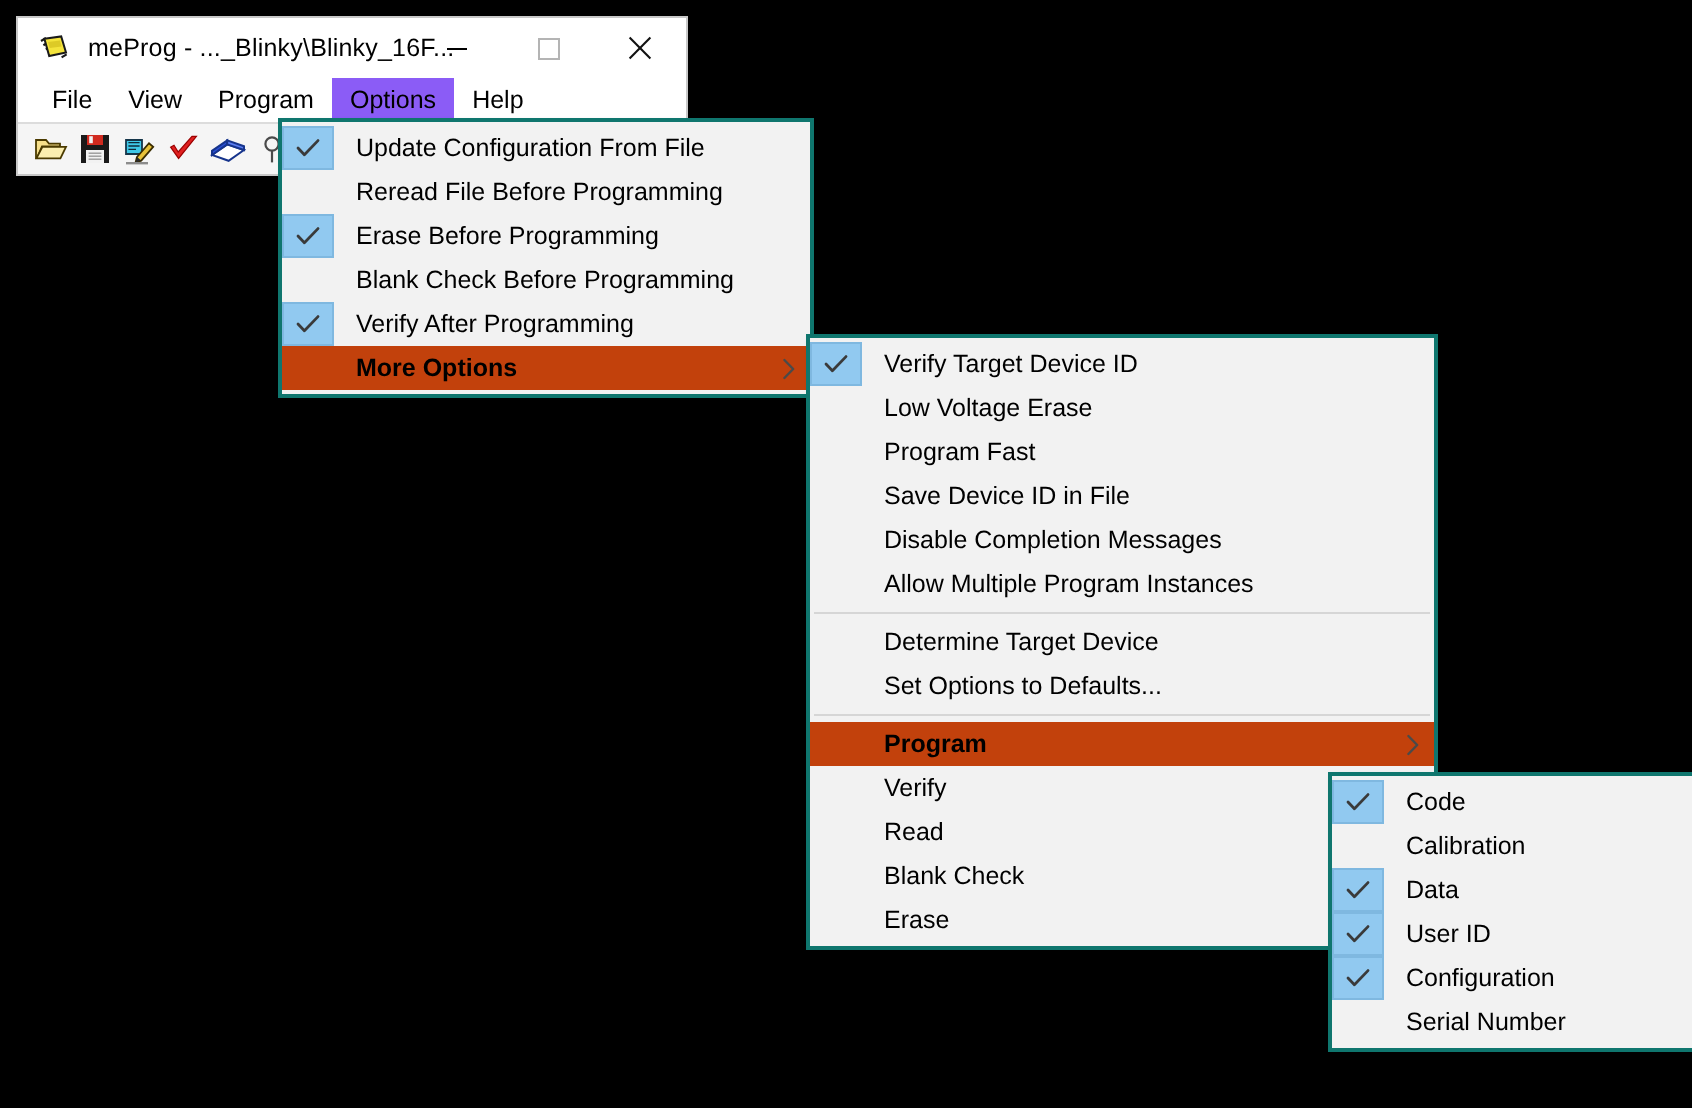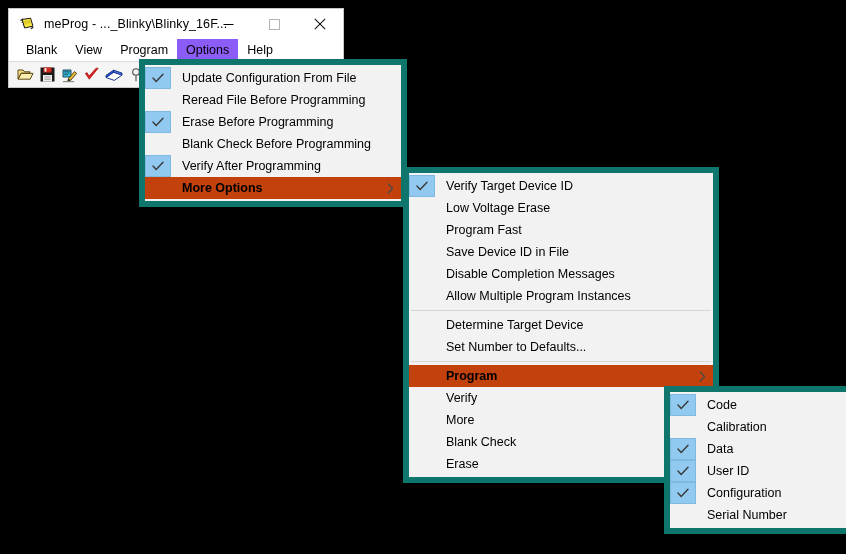--- a/index.html
+++ b/index.html
@@ -105,21 +105,21 @@
     display: flex;
     align-items: center;
     justify-content: center;
     position: relative;
   }
 
   
   .menu {
     position: absolute;
     background: #f2f2f2;
-    border: 6px solid #0f766e;
+    border: 2px solid #0f766e;
     box-sizing: border-box;
     padding: 2px 0;
     font-size: 12.5px;
     color: #000;
     box-shadow: 2px 2px 3px rgba(0,0,0,0.18);
   }
   .mi {
     height: 22px;
     display: flex;
     align-items: center;
@@ -207,21 +207,21 @@
         <span class="win-btn close">
           <svg width="12" height="12" viewBox="0 0 12 12">
             <line x1="0.8" y1="0.8" x2="11.2" y2="11.2" stroke="currentColor" stroke-width="1.05"></line>
             <line x1="11.2" y1="0.8" x2="0.8" y2="11.2" stroke="currentColor" stroke-width="1.05"></line>
           </svg>
         </span>
       </span>
     </div>
 
     <div class="menubar">
-      <span class="menubar-item">Blank</span>
+      <span class="menubar-item">File</span>
       <span class="menubar-item">View</span>
       <span class="menubar-item">Program</span>
       <span class="menubar-item active">Options</span>
       <span class="menubar-item">Help</span>
     </div>
 
     <div class="toolbar">
 
       <span class="tb-btn">
         <svg width="17" height="15" viewBox="0 0 17 15">
@@ -372,21 +372,21 @@
 
     <div class="sep"></div>
 
     <div class="mi">
       <span class="check"></span>
       <span class="lbl">Determine Target Device</span>
     </div>
 
     <div class="mi">
       <span class="check"></span>
-      <span class="lbl">Set Number to Defaults...</span>
+      <span class="lbl">Set Options to Defaults...</span>
     </div>
 
 
     <div class="sep"></div>
 
     <div class="mi sel">
       <span class="check"></span>
       <span class="lbl">Program</span>
       <span class="arrow">
           <svg width="7" height="11" viewBox="0 0 7 11">
@@ -400,21 +400,21 @@
       <span class="lbl">Verify</span>
       <span class="arrow">
           <svg width="7" height="11" viewBox="0 0 7 11">
             <path d="M1.2 1 L5.6 5.5 L1.2 10" fill="none" stroke="#4a4a4a" stroke-width="1.2" stroke-linecap="round" stroke-linejoin="round"></path>
           </svg>
         </span>
     </div>
 
     <div class="mi">
       <span class="check"></span>
-      <span class="lbl">More</span>
+      <span class="lbl">Read</span>
       <span class="arrow">
           <svg width="7" height="11" viewBox="0 0 7 11">
             <path d="M1.2 1 L5.6 5.5 L1.2 10" fill="none" stroke="#4a4a4a" stroke-width="1.2" stroke-linecap="round" stroke-linejoin="round"></path>
           </svg>
         </span>
     </div>
 
     <div class="mi">
       <span class="check"></span>
       <span class="lbl">Blank Check</span>

